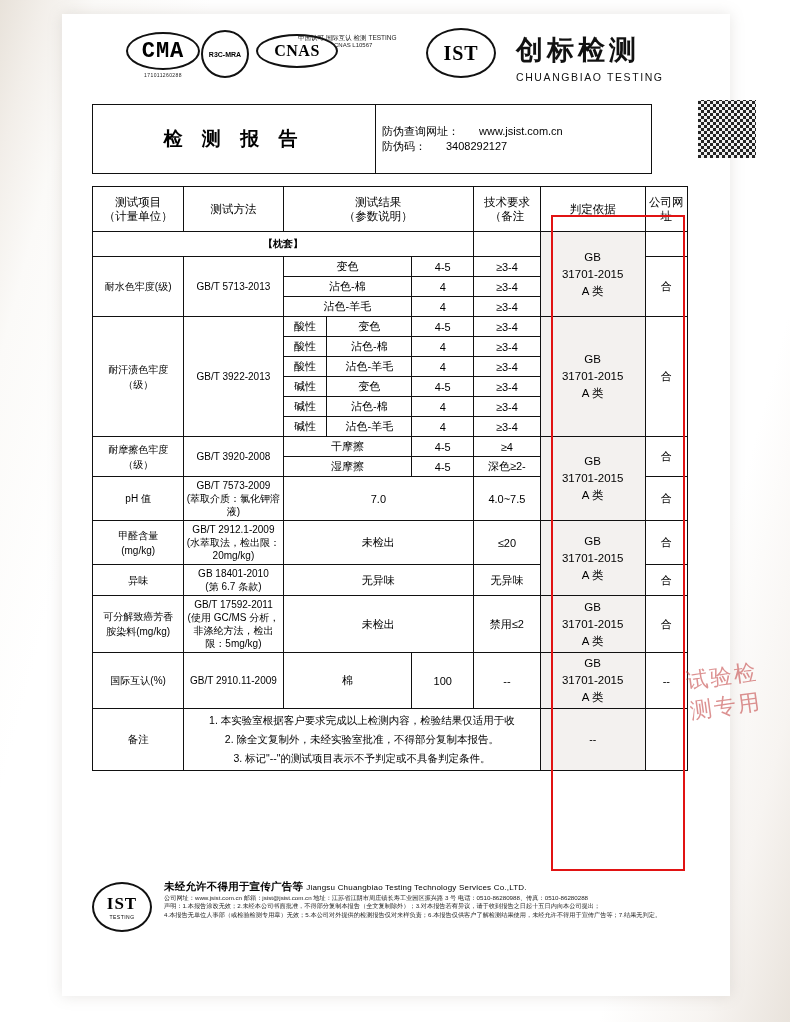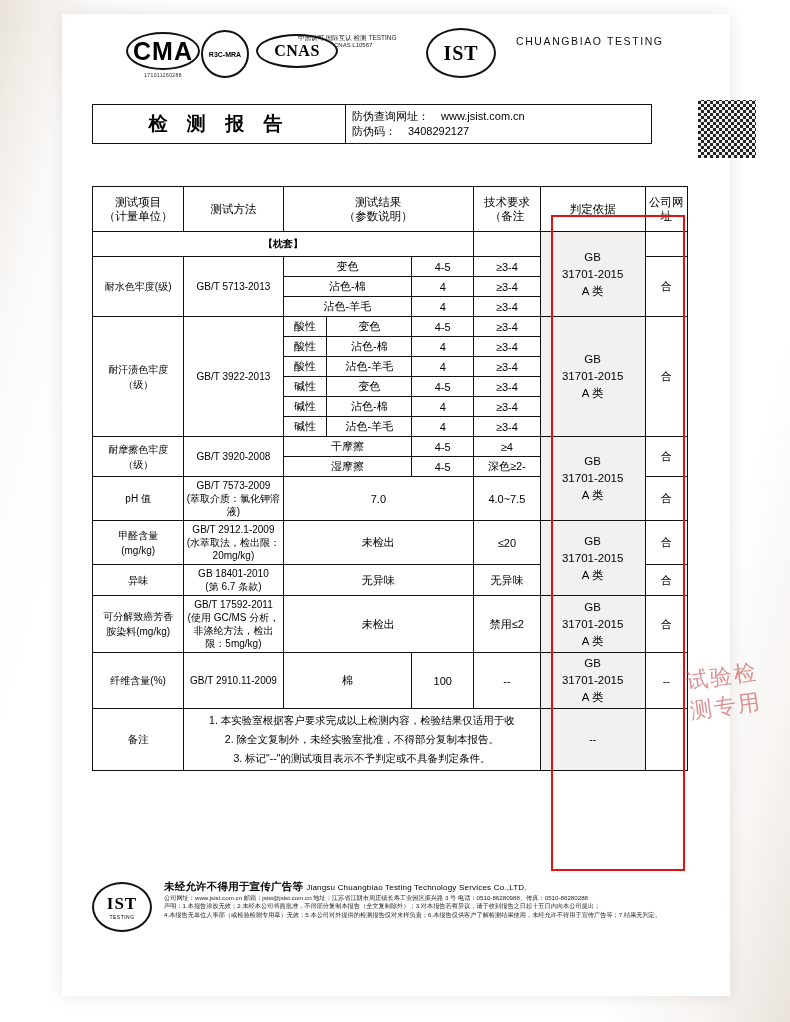--- a/index.html
+++ b/index.html
@@ -18,21 +18,21 @@
     background:#fff;
     box-shadow:0 0 14px rgba(120,110,100,.18);
   }
   
   .logos{position:absolute;left:66px;top:28px;width:660px;height:62px;}
   .logo-box{position:absolute;display:flex;align-items:center;}
   .cma{left:60px;top:4px;}
   .cma .oval{
     width:70px;height:34px;border:2px solid #111;border-radius:50%/50%;
     display:flex;align-items:center;justify-content:center;
-    font-weight:bold;font-size:25px;letter-spacing:1px;font-family:Liberation Sans, sans-serif;
+    font-weight:bold;font-size:22px;letter-spacing:1px;font-family:Liberation Mono, monospace;
   }
   .cma .sub{font-size:5px;letter-spacing:.4px;text-align:center;margin-top:2px;color:#222;}
   .cnca{left:135px;top:2px;}
   .cnca .ring{
     width:44px;height:44px;border-radius:50%;border:2px solid #111;
     display:flex;align-items:center;justify-content:center;flex-direction:column;
     font-size:7px;font-weight:bold;
   }
   .cnas{left:190px;top:6px;}
   .cnas .oval2{
@@ -46,26 +46,26 @@
   .ist-head .oval3{
     width:66px;height:46px;border:2px solid #111;border-radius:50%/50%;
     display:flex;align-items:center;justify-content:center;
     font-size:20px;font-weight:bold;font-family:"Liberation Serif",serif;letter-spacing:1px;
   }
   .brand{position:absolute;left:450px;top:4px;}
   .brand .cn{font-size:27px;font-weight:bold;letter-spacing:4px;color:#111;}
   .brand .en{font-size:10.5px;letter-spacing:1.6px;color:#111;margin-top:3px;}
   
   .ttl{position:absolute;left:92px;top:104px;width:560px;border:1.6px solid #111;border-collapse:collapse;}
-  .ttl td{border:1.1px solid #111;padding:1px;}
+  .ttl td{border:1.1px solid #111;padding:16px;}
   .ttl .t-left{width:250px;height:36px;text-align:center;font-size:19px;font-weight:bold;letter-spacing:7px;}
   .ttl .t-right{font-size:11px;padding:3px 6px;}
   .ttl .t-no{height:26px;text-align:center;font-size:12.5px;font-weight:bold;letter-spacing:1px;}
   .ttl .t-pg{text-align:center;font-size:11.5px;}
-  .row-line{display:flex;justify-content:flex-start;gap:12px;line-height:15px;align-items:center;}
+  .row-line{display:flex;justify-content:flex-start;gap:20px;line-height:15px;align-items:center;}
   .qr{position:absolute;right:34px;top:100px;width:58px;height:58px;
     background:
       repeating-linear-gradient(90deg,#111 0 3px,#fff 3px 6px),
       repeating-linear-gradient(0deg,#111 0 3px,#fff 3px 6px);
     background-blend-mode:difference;opacity:.85;}
   
   table.main{position:absolute;left:92px;top:186px;width:596px;border-collapse:collapse;font-size:11px;}
   table.main td{border:1px solid #111;text-align:center;padding:2px 2px;}
   .hd td{font-size:11.5px;height:40px;line-height:14px;}
   .c1{width:96px;}
@@ -122,20 +122,21 @@
       <div class="oval2">CNAS</div>
     </div>
     <div class="cnas-cn">中国认可 国际互认 检测 TESTING</div>
     <div class="cnas-en">CNAS L10567</div>
 
     <div class="logo-box ist-head">
       <div class="oval3">IST</div>
     </div>
 
     <div class="brand">
+      <div class="cn">创标检测</div>
       <div class="en">CHUANGBIAO TESTING</div>
     </div>
   </div>
 
   <table class="ttl">
     <tbody>
         <tr>
       <td class="t-left" rowspan="1">检 测 报 告</td>
       <td class="t-right">
         <div class="row-line">
@@ -283,21 +284,21 @@
       <td class="small">GB/T 17592-2011<br>(使用 GC/MS 分析，<br>非涤纶方法，检出<br>限：5mg/kg)</td>
       <td colspan="3">未检出</td>
       <td>禁用≤2</td>
       <td class="shade">
         <div class="gb">GB<br>31701-2015<br>A 类</div>
       </td>
       <td>合</td>
     </tr>
 
     <tr>
-      <td class="lbl">纤维含量(%)</td>
+      <td class="lbl">国际互认(%)</td>
       <td class="lbl">GB/T 2910.11-2009</td>
       <td colspan="2">棉</td>
       <td>100</td>
       <td>--</td>
       <td class="shade">
         <div class="gb">GB<br>31701-2015<br>A 类</div>
       </td>
       <td>--</td>
     </tr>
 

